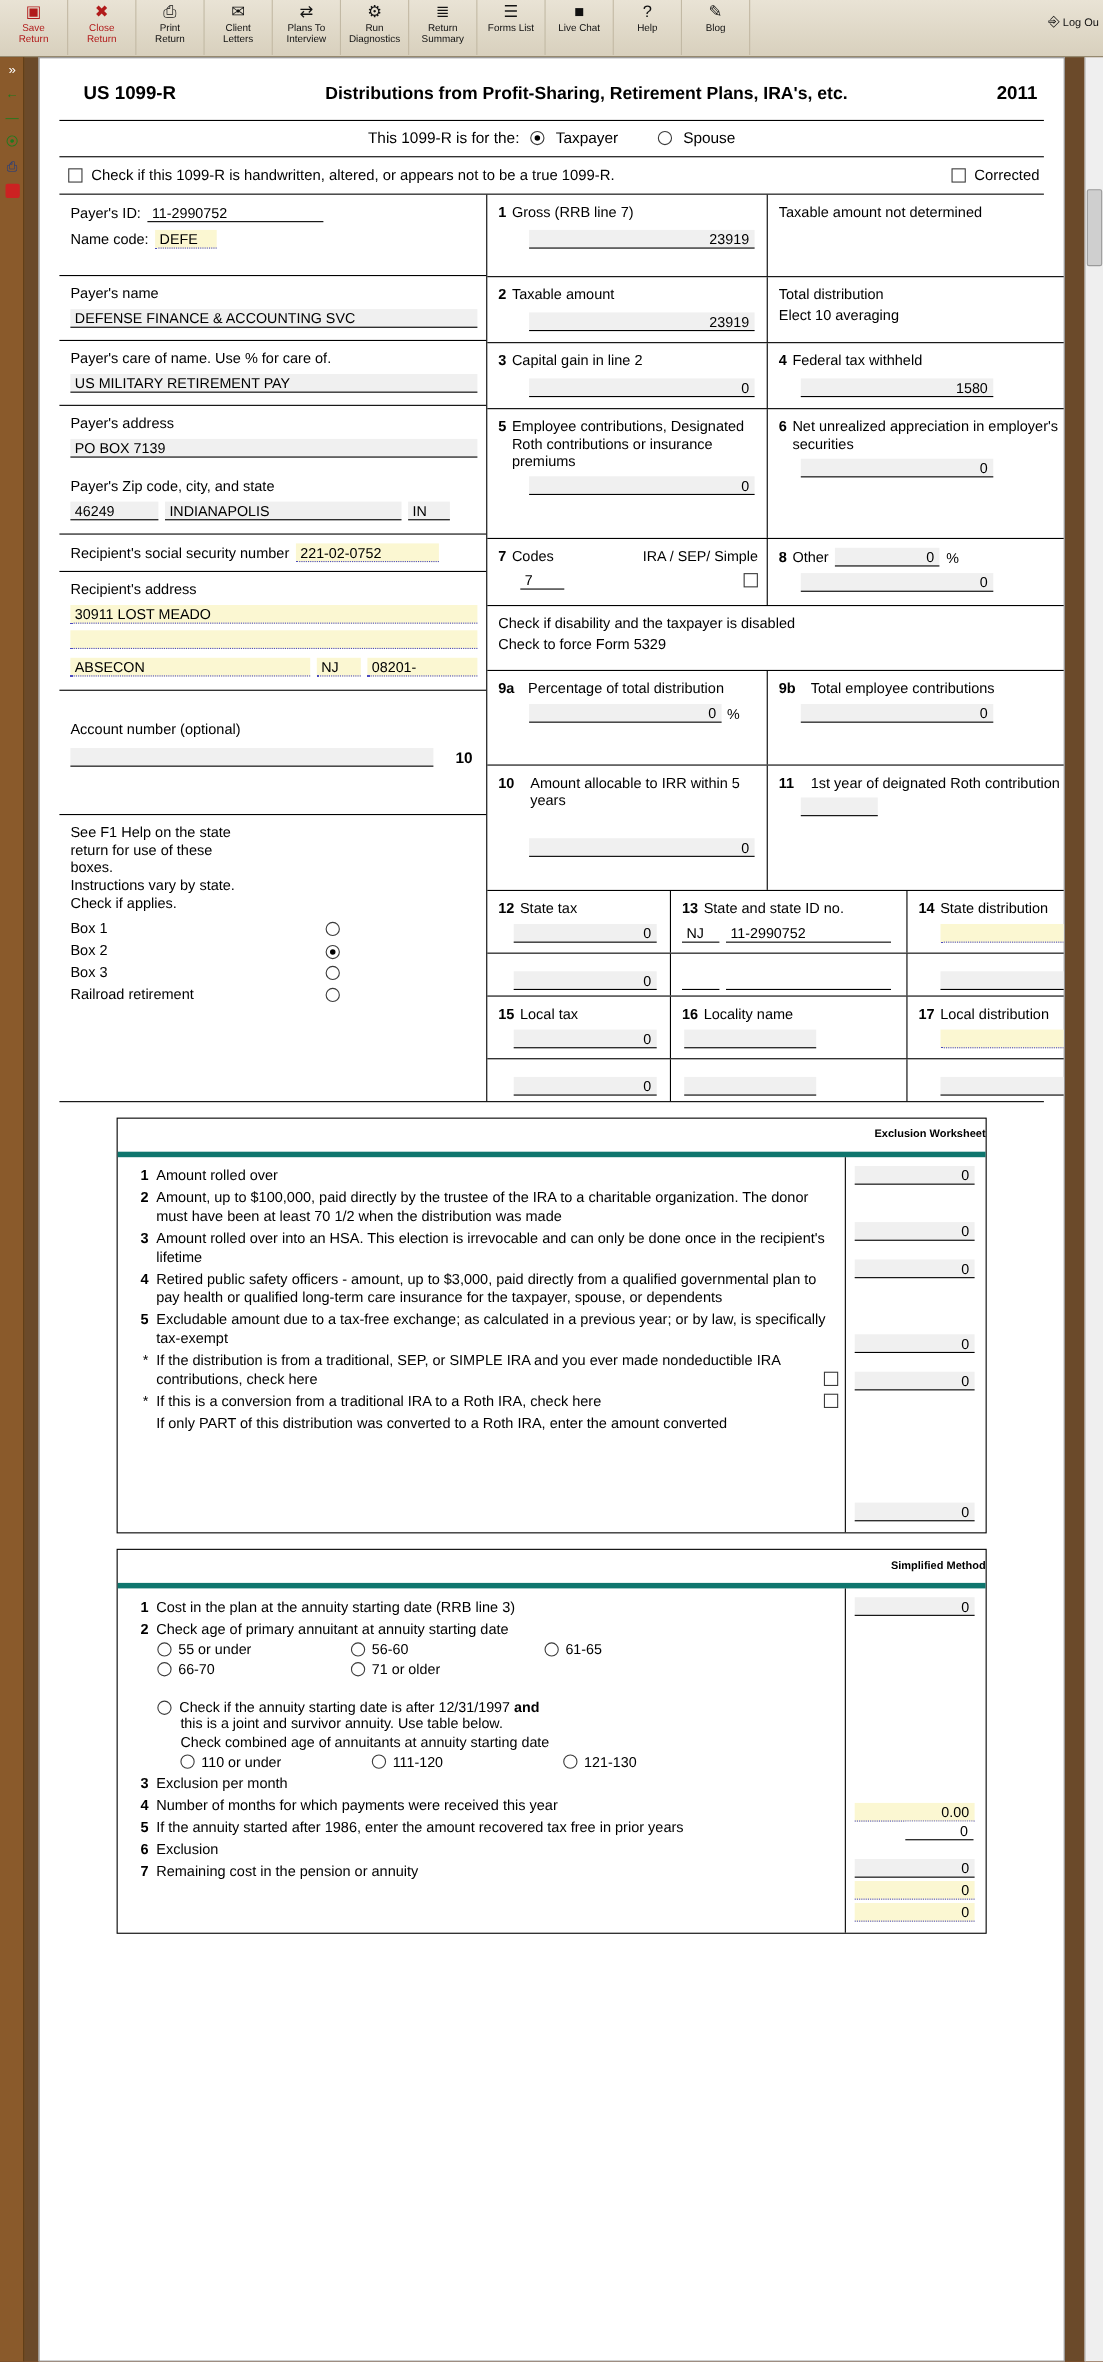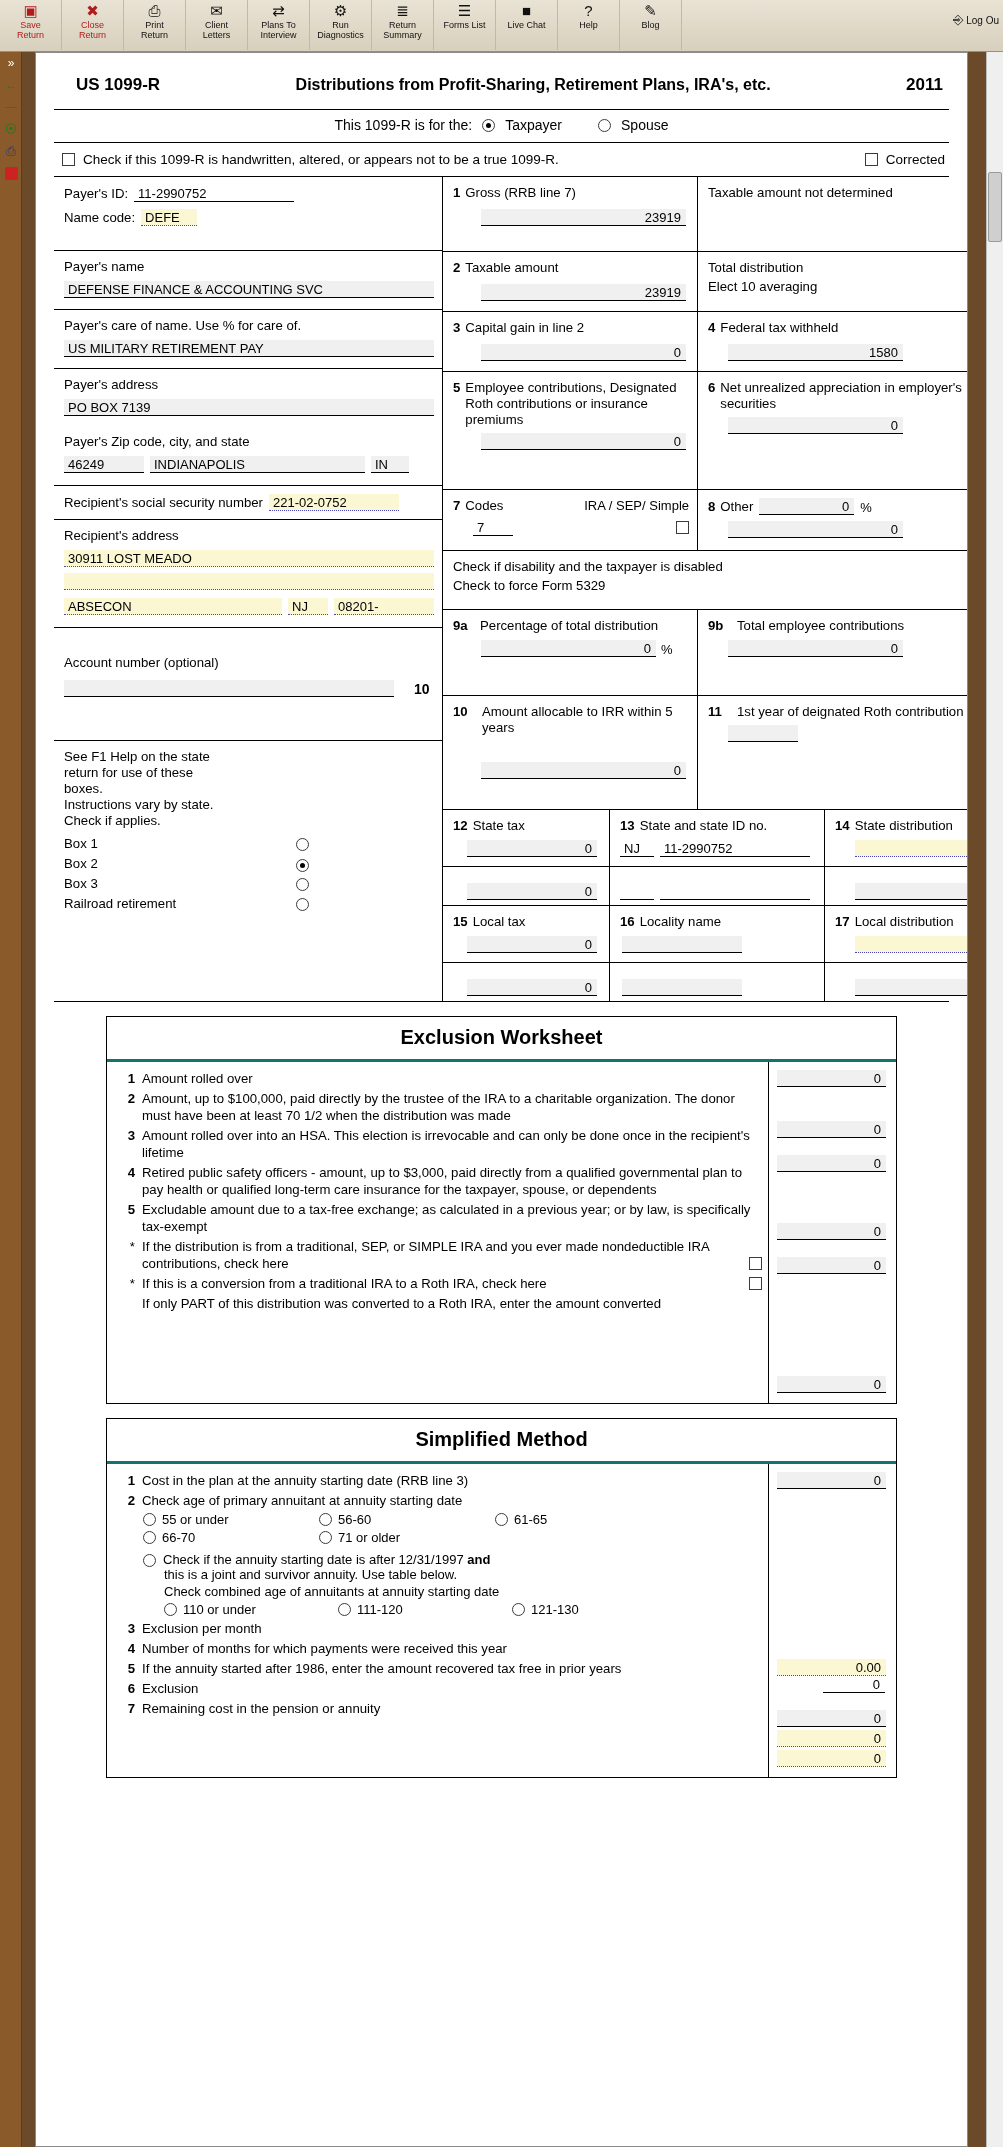--- a/index.html
+++ b/index.html
@@ -60,21 +60,21 @@
   #scrollbar {
     position: absolute; right: 0; top: 52px; width: 17px; height: 2095px;
     background: #efefef; border-left: 1px solid #bdbdbd;
   }
   #scrollthumb {
     position: absolute; left: 1px; top: 120px; width: 14px; height: 70px;
     background: #cfcfcf; border: 1px solid #9a9a9a; border-radius: 2px;
   }
   .formwrap { padding: 14px 18px 0 18px; }
   .title-row {
-    display: flex; align-items: center; gap: 18px;
+    display: flex; align-items: flex-end; gap: 18px;
     padding: 8px 6px 14px 22px;
   }
   .t-left { font-size: 17px; font-weight: bold; }
   .t-mid  { font-size: 16px; font-weight: bold; flex: 1; text-align: center; }
   .t-right{ font-size: 17px; font-weight: bold; }
   .hr { border-top: 1px solid #000; }
   .centerline {
     display: flex; justify-content: center; align-items: center;
     gap: 10px; padding: 7px 0 9px 0; font-size: 14px;
   }
@@ -125,22 +125,22 @@
   .dotfield {
     border-bottom: 1px dotted #4a4ac0; background: #fbf7d2;
     font-size: 13px; height: 17px; line-height: 17px; padding: 0 4px;
   }
   .flexrow { display: flex; align-items: flex-end; gap: 6px; }
   
   .ws {
     margin: 14px 52px 0 52px; border: 1px solid #000; background: #fff;
   }
   .ws-title {
-    text-align: center; font-weight: bold; font-size: 20px;
-    padding: 9px 0 10px 0; border-bottom: 3px solid #0f766e;
+    text-align: right; font-weight: bold; font-size: 10px;
+    padding: 9px 0 10px 0; border-bottom: 5px solid #0f766e;
   }
   .ws-body { display: flex; }
   .ws-left { flex: 1; padding: 8px 6px 10px 14px; }
   .ws-right {
     width: 128px; border-left: 1px solid #000;
     padding: 8px 10px 10px 8px;
   }
   .ws-item { display: flex; gap: 7px; margin-bottom: 3px; line-height: 17px; font-size: 13.2px; }
   .ws-item .n { width: 14px; text-align: right; font-weight: bold; flex: none; }
   .ws-item .n.star { font-weight: normal; }
@@ -627,21 +627,21 @@
                 </span>
                 <span class="opt" style="width:150px">
                   <span class="radio"></span>
                   <span>56-60</span>
                 </span>
                 <span class="opt">
                   <span class="radio"></span>
                   <span>61-65</span>
                 </span>
               </div>
-              <div style="display:flex;margin-bottom:7px">
+              <div style="display:flex;margin-bottom:19px">
                 <span class="opt" style="width:150px">
                   <span class="radio"></span>
                   <span>66-70</span>
                 </span>
                 <span class="opt" style="width:150px">
                   <span class="radio"></span>
                   <span>71 or older</span>
                 </span>
               </div>
               <div style="display:flex;align-items:flex-start;gap:7px">

